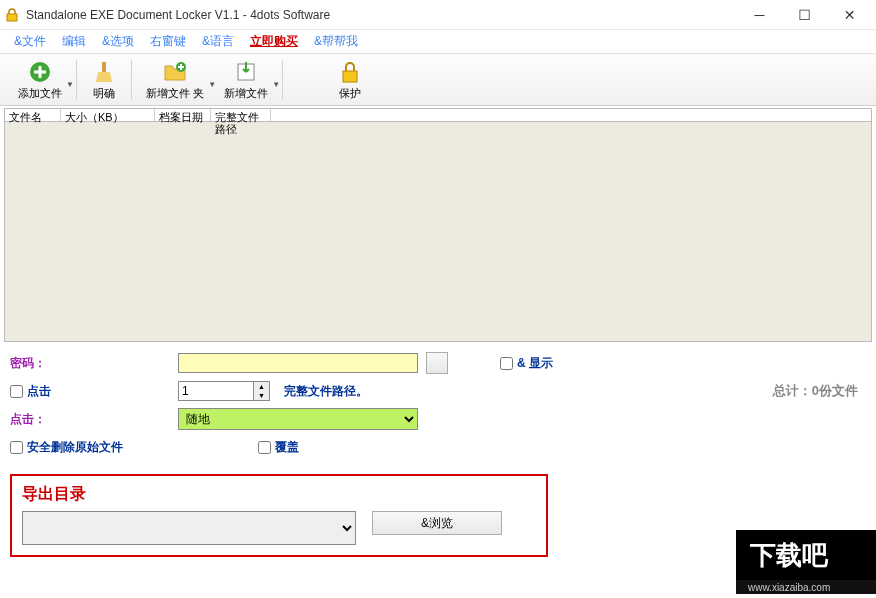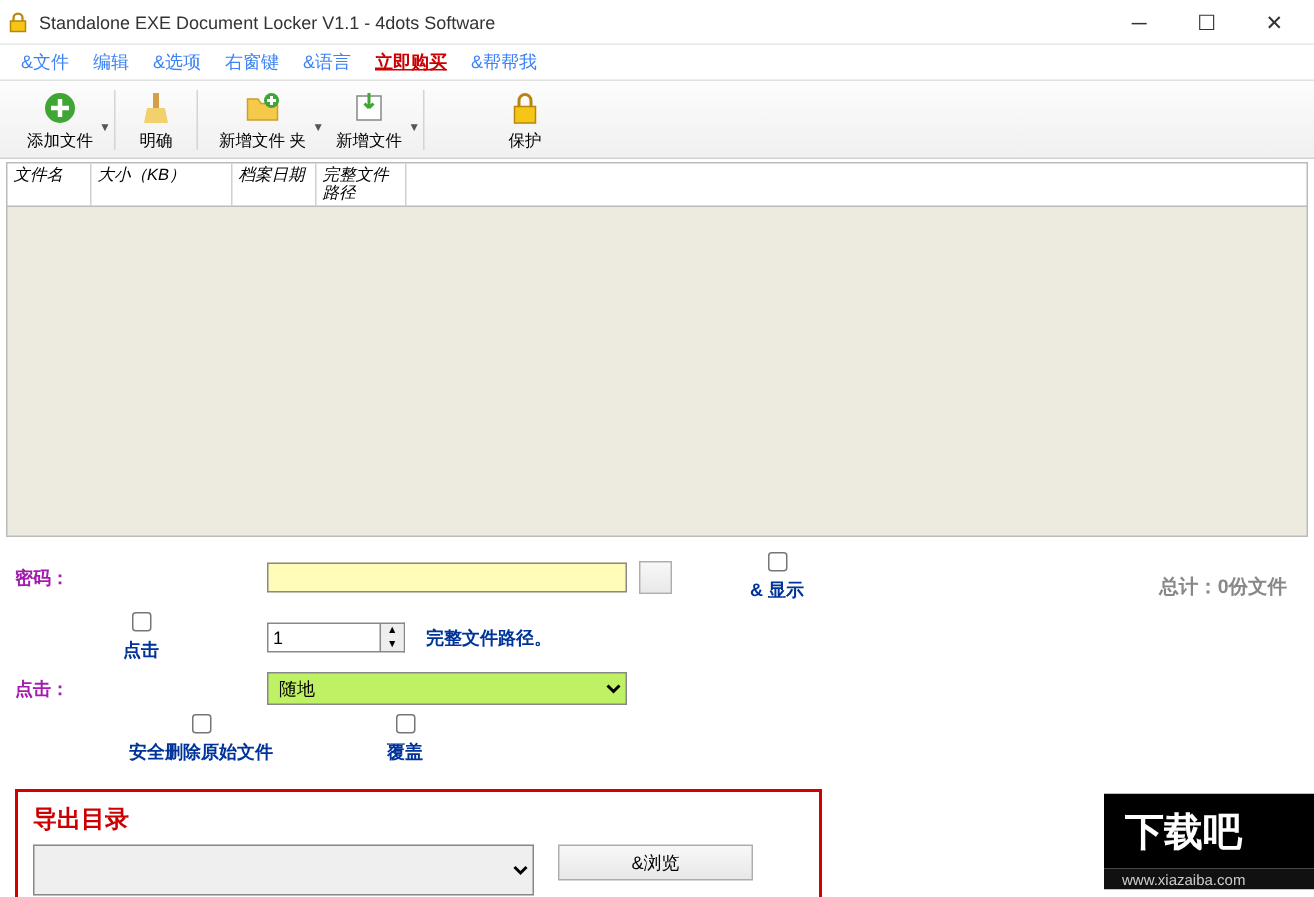--- a/index.html
+++ b/index.html
@@ -15,31 +15,31 @@
 .menuitem { padding: 3px 8px; color: #3b82f6; }
 .menuitem.buy { color: #c00; font-weight: bold; text-decoration: underline; }
 
 .toolbar { height: 52px; background: linear-gradient(#fdfdfd,#f0f0f0); display: flex; align-items: center; padding: 2px 8px; border-bottom: 1px solid #d0d0d0; gap: 0; }
 .toolbtn { display: flex; flex-direction: column; align-items: center; justify-content: center; padding: 2px 10px; font-size: 11px; color: #000; min-width: 46px; position: relative; }
 .toolbtn .ticon { width: 26px; height: 26px; display: flex; align-items: center; justify-content: center; }
 .toolbtn .tlabel { margin-top: 1px; white-space: nowrap; }
 .toolbtn .drop { position: absolute; right: -2px; top: 50%; font-size: 8px; color: #555; }
 .toolsep { width: 1px; height: 40px; background: #d4d4d4; margin: 0 4px; }
 
-.listhdr { height: 30px; background: #fff; display: flex; border: 1px solid #bbb; margin: 2px 4px 0 4px; font-style: italic; }
+.listhdr { height: 14px; background: #fff; display: flex; border: 1px solid #bbb; margin: 2px 4px 0 4px; }
 .listhdr .col { border-right: 1px solid #d0d0d0; font-size: 11px; padding: 2px 4px; line-height: 12px; color: #000; }
 .listbody { margin: 0 4px; height: 220px; background: #edebe0; border: 1px solid #bbb; border-top: none; }
 
 .formarea { padding: 10px 10px 4px 10px; font-size: 12px; }
 .row { display: flex; align-items: center; margin-bottom: 6px; min-height: 22px; }
 .lab { color: #a21caf; font-weight: bold; width: 168px; }
 .lab-red { color: #cc0000; font-weight: bold; }
 .tinput { height: 20px; border: 1px solid #888; background: #fff; padding: 0 3px; font-size: 12px; }
 .btn { height: 22px; border: 1px solid #adadad; background: linear-gradient(#f8f8f8,#e8e8e8); font-size: 12px; padding: 0 6px; display: inline-flex; align-items: center; justify-content: center; }
-.chk { display: inline-flex; align-items: center; gap: 4px; color: #003399; font-weight: bold; font-size: 12px; flex-direction: column; }
+.chk { display: inline-flex; align-items: center; gap: 4px; color: #003399; font-weight: bold; font-size: 12px; }
 .chk input { width: 13px; height: 13px; }
 .spin { display: inline-flex; }
 .spin input { width: 76px; height: 20px; border: 1px solid #888; padding: 0 3px; font-size: 12px; }
 .spin .arrows { width: 16px; height: 20px; border: 1px solid #888; border-left: none; display: flex; flex-direction: column; }
 .spin .arrows span { flex: 1; font-size: 7px; display: flex; align-items: center; justify-content: center; background: #eee; }
 .select { height: 22px; border: 1px solid #888; background: #bef264; width: 240px; font-size: 12px; padding: 0 3px; }
 
 .total { position: absolute; right: 18px; top: 382px; font-size: 13px; color: #888; font-weight: bold; }
 
 .exportbox { margin: 6px 10px; border: 2px solid #d40000; padding: 8px 10px 10px 10px; width: 538px; }

